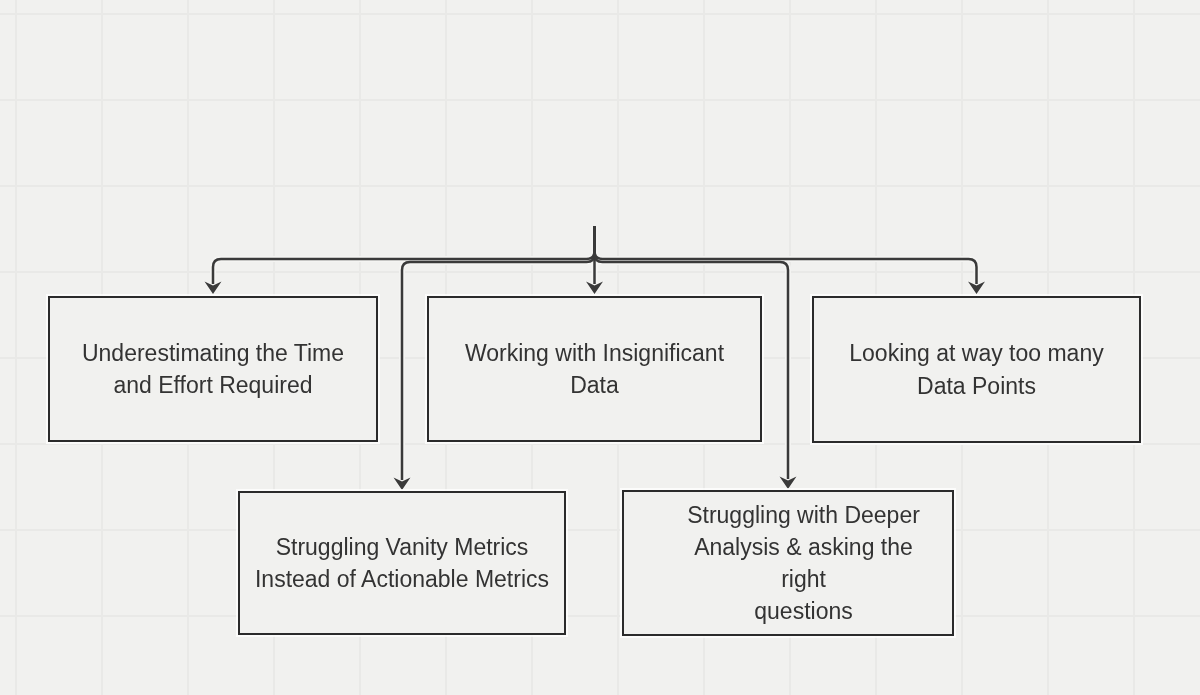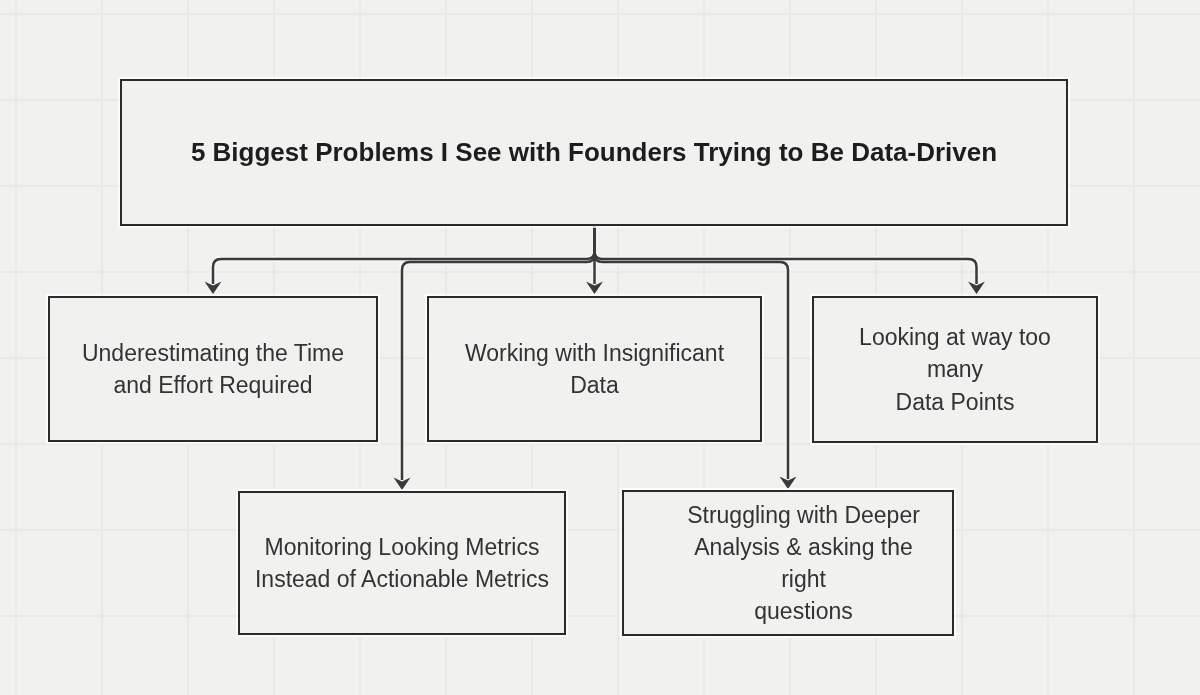--- a/index.html
+++ b/index.html
@@ -64,21 +64,21 @@
   }
   .root-node .node-label {
     font-size: 26px;
     font-weight: 700;
     color: #1d1d1d;
     line-height: 1.3;
   }
   .node-root   { left: 120px; top: 79px;  width: 948px; height: 147px; }
   .node-child-0 { left: 48px;  top: 296px; width: 330px; height: 146px; }
   .node-child-1 { left: 427px; top: 296px; width: 335px; height: 146px; }
-  .node-child-2 { left: 812px; top: 296px; width: 286px; height: 147px; }
+  .node-child-2 { left: 812px; top: 296px; width: 329px; height: 147px; }
   .node-child-3 { left: 238px; top: 491px; width: 328px; height: 144px; }
   .node-child-4 { left: 622px; top: 490px; width: 332px; height: 146px; padding-left: 45px; }
 </style>
 </head>
 <body>
 
 <div class="canvas">
 
   <svg class="connector-layer" viewBox="0 0 1200 695" xmlns="http://www.w3.org/2000/svg">
 
@@ -94,41 +94,38 @@
     <path class="edge" d="M594.5 226 V254 Q594.5 262 586.5 262 H410 Q402 262 402 270 V480"></path>
     <path class="edge" d="M594.5 226 V254 Q594.5 262 602.5 262 H780 Q788 262 788 270 V479"></path>
 
     <path class="arrowhead" d="M204.5 281.5 L213 294 L221.5 281.5 L213 285.5 Z"></path>
     <path class="arrowhead" d="M586 281.5 L594.5 294 L603 281.5 L594.5 285.5 Z"></path>
     <path class="arrowhead" d="M968 281.5 L976.5 294 L985 281.5 L976.5 285.5 Z"></path>
     <path class="arrowhead" d="M393.5 477.5 L402 490 L410.5 477.5 L402 481.5 Z"></path>
     <path class="arrowhead" d="M779.5 476.5 L788 489 L796.5 476.5 L788 480.5 Z"></path>
   </svg>
 
-  <div class="node root-node node-root">
-    <span class="node-label">5 Biggest Problems I See with Founders Trying to Be Data-Driven</span>
-  </div>
 
   <div class="node node-child-1">
     <span class="node-label">Working with Insignificant
 Data</span>
   </div>
 
   <div class="node node-child-0">
     <span class="node-label">Underestimating the Time
 and Effort Required</span>
   </div>
 
   <div class="node node-child-2">
     <span class="node-label">Looking at way too many
 Data Points</span>
   </div>
 
   <div class="node node-child-3">
-    <span class="node-label">Monitoring Looking Metrics
+    <span class="node-label">Struggling Vanity Metrics
 Instead of Actionable Metrics</span>
   </div>
 
   <div class="node node-child-4">
     <span class="node-label">Struggling with Deeper
 Analysis &amp; asking the right
 questions</span>
   </div>
 
 </div>

